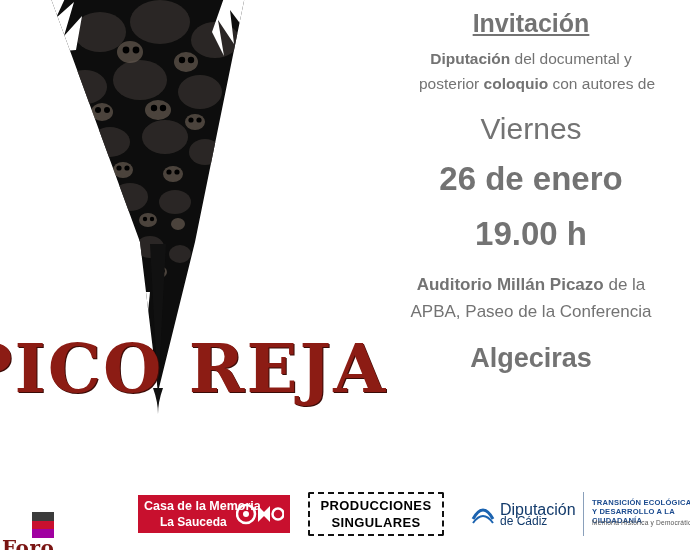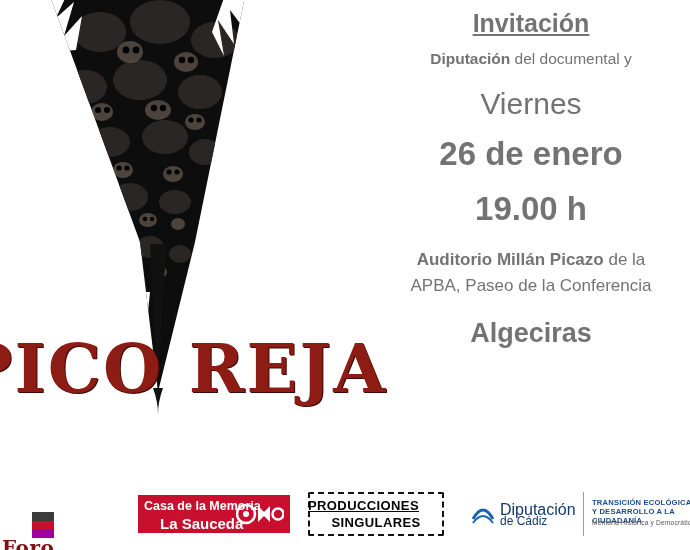--- a/index.html
+++ b/index.html
@@ -159,44 +159,43 @@
     margin-left: 18px;
     background: #c8102e;
     position: relative;
   }
   .casa-l1 {
     position: absolute; left: 6px; top: 4px;
     color: #ffffff; font-size: 12.5px; font-weight: bold;
   }
   .casa-l2 {
     position: absolute; left: 22px; top: 20px;
-    color: #ffffff; font-size: 15px; font-weight: bold;
+    color: #ffffff; font-size: 12px; font-weight: bold;
   }
   .casa-glyph {
     position: absolute; right: 6px; top: 7px;
     width: 48px; height: 24px;
   }
 
   
   .logo-prod {
     width: 136px;
     height: 44px;
     margin-left: 18px;
     position: relative;
   }
   .prod-box {
     position: absolute; inset: 0;
     border: 2px dashed #111;
     border-radius: 2px;
   }
   .prod-t1 {
     position: absolute; left: 0; right: 0; top: 6px;
-    font-size: 13px; font-weight: bold;
+    text-align: center; font-size: 13px; font-weight: bold;
     letter-spacing: 0.4px;
-    text-decoration: underline;
   }
   .prod-t2 {
     position: absolute; left: 0; right: 0; top: 23px;
     text-align: center; font-size: 13px; font-weight: bold;
     letter-spacing: 0.4px;
   }
 
   
   .logo-dip {
     width: 105px;
@@ -317,20 +316,23 @@
     </svg>
     <div class="art-title">PICO REJA</div>
   </div>
 
   <div class="info">
     <div class="ln l-invitacion">Invitación</div>
 
     <div class="ln l-sub">
       <b>Diputación</b><span> del documental y</span>
     </div>
+    <div class="ln l-sub shift1">
+      <span>posterior </span><b>coloquio</b><span> con autores de</span>
+    </div>
 
     <div class="ln l-viernes">Viernes</div>
     <div class="ln l-fecha">26 de enero</div>
     <div class="ln l-hora">19.00 h</div>
 
     <div class="ln l-lugar">
       <b>Auditorio Millán Picazo</b><span> de la</span>
     </div>
     <div class="ln l-lugar" style="margin-top:0">APBA, Paseo de la Conferencia</div>
 

